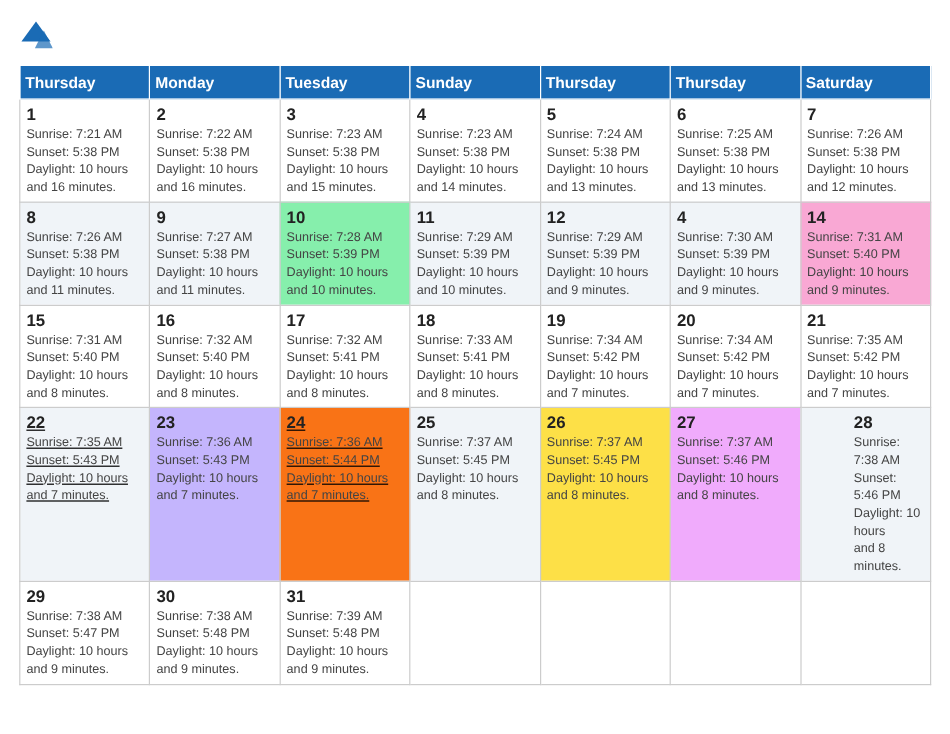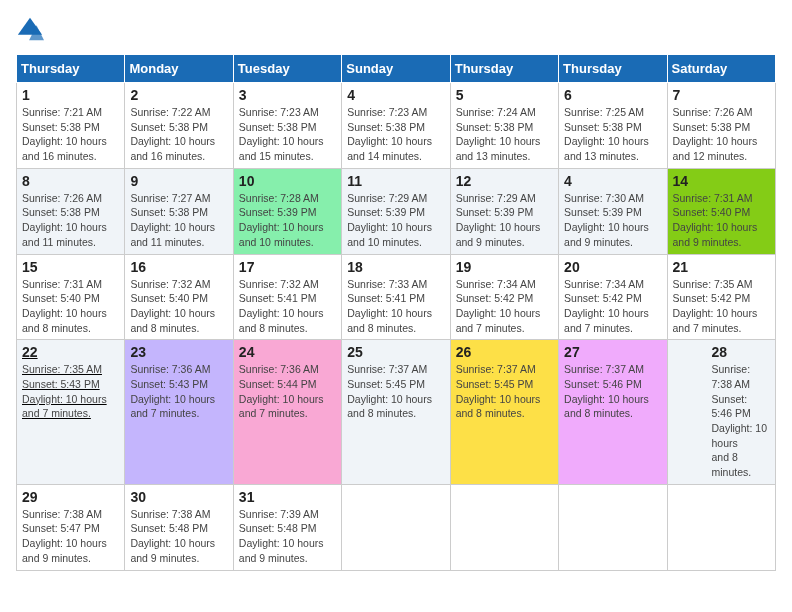--- a/index.html
+++ b/index.html
@@ -174,21 +174,21 @@
           <div class="day-info">Sunrise: 7:29 AM<br>Sunset: 5:39 PM<br>Daylight: 10 hours<br>and 10 minutes.</div>
         </td>
         <td style="background: rgb(240, 244, 248);">
           <span class="day-num">12</span>
           <div class="day-info">Sunrise: 7:29 AM<br>Sunset: 5:39 PM<br>Daylight: 10 hours<br>and 9 minutes.</div>
         </td>
         <td style="background: rgb(240, 244, 248);">
           <span class="day-num">4</span>
           <div class="day-info">Sunrise: 7:30 AM<br>Sunset: 5:39 PM<br>Daylight: 10 hours<br>and 9 minutes.</div>
         </td>
-        <td style="background: #84cc16;">
+        <td style="background: #f9a8d4;">
           <span class="day-num">14</span>
           <div class="day-info">Sunrise: 7:31 AM<br>Sunset: 5:40 PM<br>Daylight: 10 hours<br>and 9 minutes.</div>
         </td>
       </tr>
       <tr>
         <td>
           <span class="day-num">15</span>
           <div class="day-info">Sunrise: 7:31 AM<br>Sunset: 5:40 PM<br>Daylight: 10 hours<br>and 8 minutes.</div>
         </td>
         <td>
@@ -218,21 +218,21 @@
       </tr>
       <tr>
         <td style="background: rgb(240, 244, 248); text-decoration: underline;">
           <span class="day-num">22</span>
           <div class="day-info">Sunrise: 7:35 AM<br>Sunset: 5:43 PM<br>Daylight: 10 hours<br>and 7 minutes.</div>
         </td>
         <td style="background: #c4b5fd;">
           <span class="day-num">23</span>
           <div class="day-info">Sunrise: 7:36 AM<br>Sunset: 5:43 PM<br>Daylight: 10 hours<br>and 7 minutes.</div>
         </td>
-        <td style="background: #f9a8d4;">
+        <td style="background: #f97316; text-decoration: underline;">
           <span class="day-num">24</span>
           <div class="day-info">Sunrise: 7:36 AM<br>Sunset: 5:44 PM<br>Daylight: 10 hours<br>and 7 minutes.</div>
         </td>
         <td style="background: rgb(240, 244, 248); margin-left: 29px;">
           <span class="day-num">25</span>
           <div class="day-info">Sunrise: 7:37 AM<br>Sunset: 5:45 PM<br>Daylight: 10 hours<br>and 8 minutes.</div>
         </td>
         <td style="background: #fde047;">
           <span class="day-num">26</span>
           <div class="day-info">Sunrise: 7:37 AM<br>Sunset: 5:45 PM<br>Daylight: 10 hours<br>and 8 minutes.</div>

